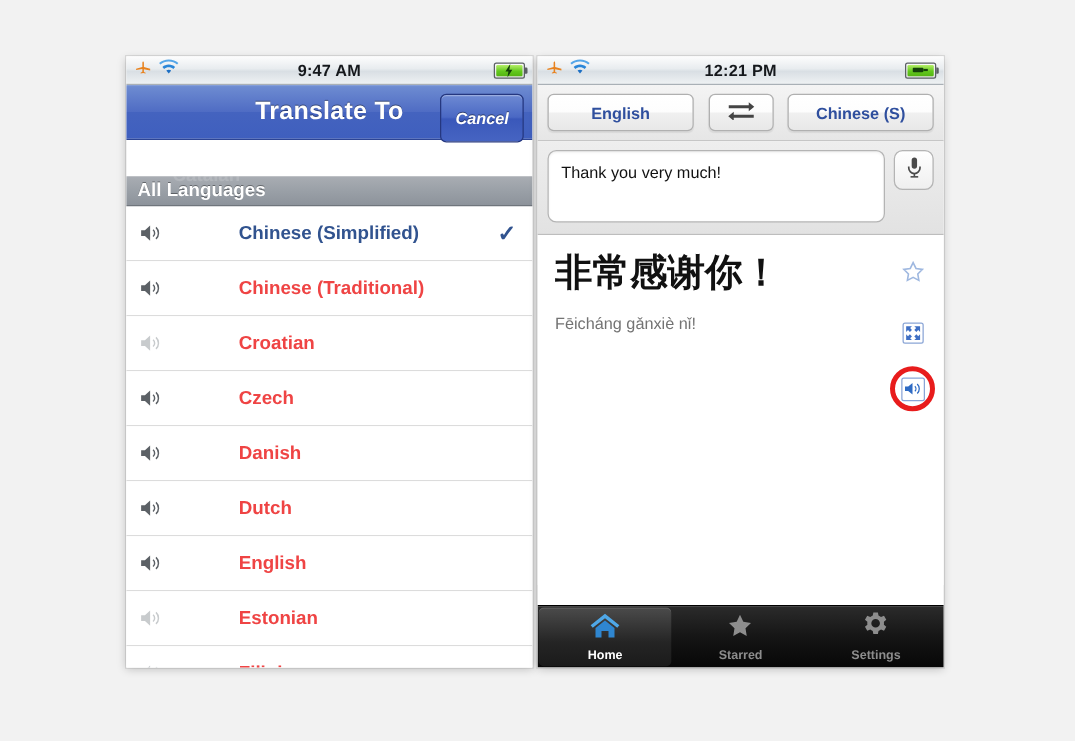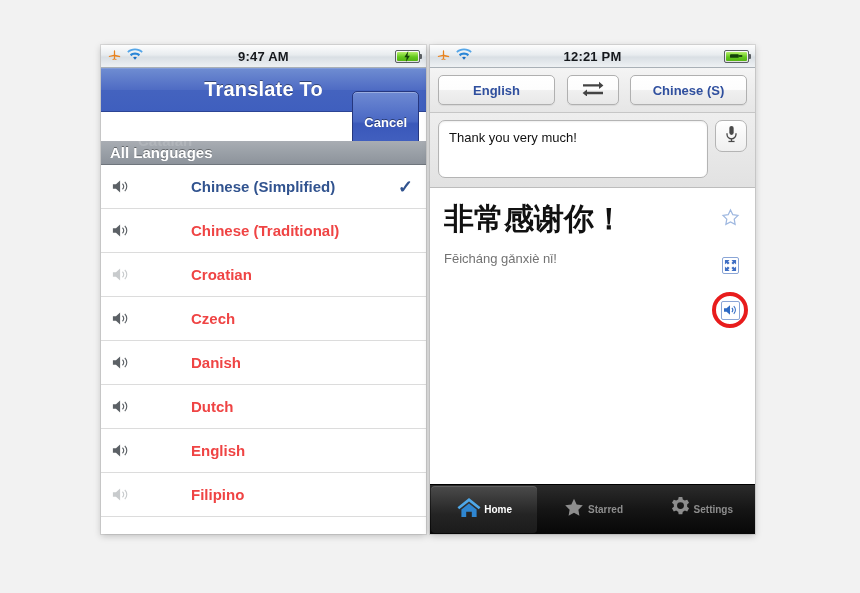--- a/index.html
+++ b/index.html
@@ -102,33 +102,34 @@
   .nav-title {
     font-size: 20px;
     font-weight: bold;
     color: #ffffff;
     text-shadow: 0 -1px 0 rgba(0,0,0,0.42);
     letter-spacing: 0.2px;
   }
   .nav-btn {
     position: absolute;
     right: 7px;
-    top: 23px;
+    top: 7px;
     height: 29px;
-    padding: 16px 11px;
+    padding: 4px 11px;
     display: flex;
     align-items: center;
     border: 1px solid #25377f;
     border-radius: 5px;
     background: linear-gradient(to bottom, #6e8ad3 0%, #4a68c4 48%, #3a58ba 52%, #4664c2 100%);
     color: #fff;
     font-size: 13px;
     font-weight: bold;
     text-shadow: 0 -1px 0 rgba(0,0,0,0.45);
     box-shadow: inset 0 1px 0 rgba(255,255,255,0.3);
+    font-style: italic;
   }
 
   
   .section-header {
     height: 24px;
     background: linear-gradient(to bottom, #a9adb3 0%, #9aa0a7 50%, #8d939b 100%);
     border-bottom: 1px solid #6f757c;
     display: flex;
     align-items: center;
     padding-left: 9px;
@@ -325,21 +326,21 @@
     position: absolute;
     left: 0; right: 0; bottom: 0;
     height: 49px;
     background: linear-gradient(to bottom,#2b2b2b 0%,#151515 50%,#070707 100%);
     display: flex;
     border-top: 1px solid #000;
   }
   .tab {
     flex: 1;
     display: flex;
-    flex-direction: row;
+    flex-direction: column;
     align-items: center;
     justify-content: center;
     gap: 2px;
     margin: 1px;
     border-radius: 4px;
   }
   .tab.active {
     background: linear-gradient(to bottom,#4b4b4b,#242424 60%,#1b1b1b);
     box-shadow: inset 0 1px 0 rgba(255,255,255,0.12);
   }
@@ -458,20 +459,30 @@
         </div>
         <div class="lang-row">
           <span>
             <svg class="spk on" viewBox="0 0 20 16">
               <path fill="currentColor" d="M1 5.5h3.4L9 1.2v13.6L4.4 10.5H1z"></path>
               <path fill="none" stroke="currentColor" stroke-width="1.3" d="M11.6 5a3.9 3.9 0 010 6"></path>
               <path fill="none" stroke="currentColor" stroke-width="1.3" d="M14.2 2.9a7 7 0 010 10.2"></path>
             </svg>
           </span>
           <span class="lang-name">English</span>
+        </div>
+        <div class="lang-row">
+          <span>
+            <svg class="spk off" viewBox="0 0 20 16">
+              <path fill="currentColor" d="M1 5.5h3.4L9 1.2v13.6L4.4 10.5H1z"></path>
+              <path fill="none" stroke="currentColor" stroke-width="1.3" d="M11.6 5a3.9 3.9 0 010 6"></path>
+              <path fill="none" stroke="currentColor" stroke-width="1.3" d="M14.2 2.9a7 7 0 010 10.2"></path>
+            </svg>
+          </span>
+          <span class="lang-name">Estonian</span>
         </div>
         <div class="lang-row">
           <span>
             <svg class="spk off" viewBox="0 0 20 16">
               <path fill="currentColor" d="M1 5.5h3.4L9 1.2v13.6L4.4 10.5H1z"></path>
               <path fill="none" stroke="currentColor" stroke-width="1.3" d="M11.6 5a3.9 3.9 0 010 6"></path>
               <path fill="none" stroke="currentColor" stroke-width="1.3" d="M14.2 2.9a7 7 0 010 10.2"></path>
             </svg>
           </span>
           <span class="lang-name">Filipino</span>

